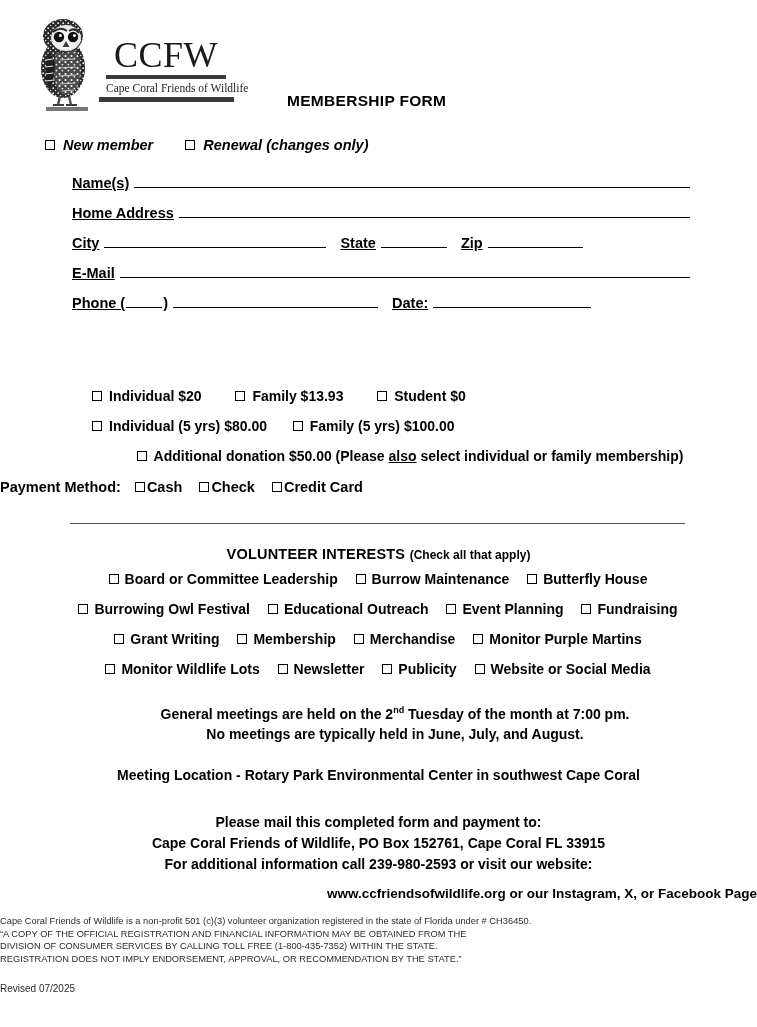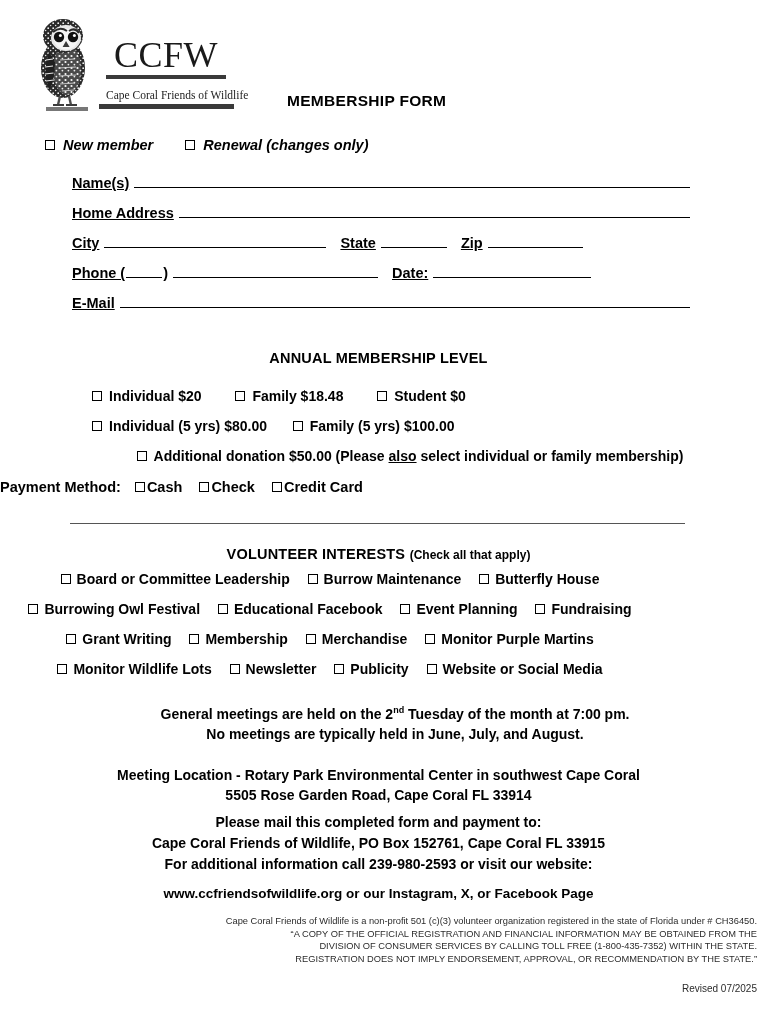--- a/index.html
+++ b/index.html
@@ -60,21 +60,21 @@
     background: #3a3a3a;
     margin-top: 1px;
     width: 120px;
   }
   .tagline {
     font-family: "Liberation Serif", serif;
     font-size: 11.5px;
     line-height: 14px;
     text-align: center;
     color: #242424;
-    margin-top: 9px;
+    margin-top: 2px;
     white-space: nowrap;
   }
   .rule-base {
     height: 5px;
     background: #3a3a3a;
     margin-top: 2px;
     width: 135px;
     margin-left: -7px;
   }
   .form-title {
@@ -207,20 +207,21 @@
     top: 545px;
     text-align: center;
   }
   .vol-rows {
     position: absolute;
     left: 0;
     top: 571px;
     width: 660px;
     font-size: 14px;
     font-weight: bold;
+    padding-left: 48px;
   }
   .vol-row {
     height: 30px;
     text-align: center;
     white-space: nowrap;
   }
   .vol-item { display: inline-block; }
   .vol-item .cb { margin-right: 6px; }
   .vol-item + .vol-item { margin-left: 14px; }
 
@@ -251,40 +252,40 @@
     top: 812px;
     text-align: center;
     font-size: 14px;
     font-weight: bold;
     line-height: 21px;
   }
   .website {
     position: absolute;
     left: 0; right: 0;
     top: 886px;
-    text-align: center;
+    text-align: right;
     font-size: 13.5px;
     font-weight: bold;
   }
 
   
   .legal {
     position: absolute;
     left: 0; right: 0;
     top: 915px;
-    text-align: right;
+    text-align: left;
     font-size: 9.3px;
     line-height: 12.6px;
     color: #2b2b2b;
   }
   .revised {
     position: absolute;
     left: 0; right: 0;
     top: 983px;
-    text-align: right;
+    text-align: left;
     font-size: 10px;
     color: #2b2b2b;
   }
 </style>
 </head>
 <body>
 
 <div class="page">
 
   <div class="header">
@@ -381,42 +382,41 @@
       <span class="line w-city"></span>
       <span class="sp"></span>
       <span class="lbl">State</span>
       <span class="line w-state"></span>
       <span class="sp"></span>
       <span class="lbl">Zip</span>
       <span class="line w-zip"></span>
     </div>
 
     <div class="field-row">
+      <span class="lbl">E-Mail</span>
+      <span class="line grow"></span>
+    </div>
+
+    <div class="field-row">
       <span class="lbl">Phone (</span>
       <span class="line w-paren"></span>
       <span class="lbl">)</span>
       <span class="line w-phone"></span>
       <span class="sp"></span>
       <span class="lbl">Date:</span>
       <span class="line w-date"></span>
     </div>
-
-    <div class="field-row">
-      <span class="lbl">E-Mail</span>
-      <span class="line grow"></span>
-    </div>
-  </div>
-
-  <div class="level-head sec-title">ANNUAL MEMBERSHIP LEVEL</div>
+  </div>
+
 
   <div class="levels">
     <div class="lv-row">
       <span class="lv-opt"><span class="cb"></span><span>Individual $20</span></span>
       <span class="gap-lg"></span>
-      <span class="lv-opt"><span class="cb"></span><span>Family $18.48</span></span>
+      <span class="lv-opt"><span class="cb"></span><span>Family $13.93</span></span>
       <span class="gap-lg"></span>
       <span class="lv-opt"><span class="cb"></span><span>Student $0</span></span>
     </div>
 
     <div class="lv-row">
       <span class="lv-opt"><span class="cb"></span><span>Individual (5 yrs) $80.00</span></span>
       <span class="gap-md"></span>
       <span class="lv-opt"><span class="cb"></span><span>Family (5 yrs) $100.00</span></span>
     </div>
 
@@ -440,21 +440,21 @@
   </div>
 
   <div class="vol-rows">
     <div class="vol-row">
       <span class="vol-item"><span class="cb"></span><span>Board or Committee Leadership</span></span>
       <span class="vol-item"><span class="cb"></span><span>Burrow Maintenance</span></span>
       <span class="vol-item"><span class="cb"></span><span>Butterfly House</span></span>
     </div>
     <div class="vol-row">
       <span class="vol-item"><span class="cb"></span><span>Burrowing Owl Festival</span></span>
-      <span class="vol-item"><span class="cb"></span><span>Educational Facebook</span></span>
+      <span class="vol-item"><span class="cb"></span><span>Educational Outreach</span></span>
       <span class="vol-item"><span class="cb"></span><span>Event Planning</span></span>
       <span class="vol-item"><span class="cb"></span><span>Fundraising</span></span>
     </div>
     <div class="vol-row">
       <span class="vol-item"><span class="cb"></span><span>Grant Writing</span></span>
       <span class="vol-item"><span class="cb"></span><span>Membership</span></span>
       <span class="vol-item"><span class="cb"></span><span>Merchandise</span></span>
       <span class="vol-item"><span class="cb"></span><span>Monitor Purple Martins</span></span>
     </div>
     <div class="vol-row">
@@ -465,21 +465,20 @@
     </div>
   </div>
 
   <div class="meetings">
     <div><span>General meetings are held on the 2</span><sup>nd</sup><span> Tuesday of the month at 7:00 pm.</span></div>
     <div>No meetings are typically held in June, July, and August.</div>
   </div>
 
   <div class="location">
     <div>Meeting Location - Rotary Park Environmental Center in southwest Cape Coral</div>
-    <div>5505 Rose Garden Road, Cape Coral FL 33914</div>
   </div>
 
   <div class="mailing">
     <div>Please mail this completed form and payment to:</div>
     <div>Cape Coral Friends of Wildlife, PO Box 152761, Cape Coral FL 33915</div>
     <div>For additional information call 239-980-2593 or visit our website:</div>
   </div>
 
   <div class="website">www.ccfriendsofwildlife.org or our Instagram, X, or Facebook Page</div>
 

